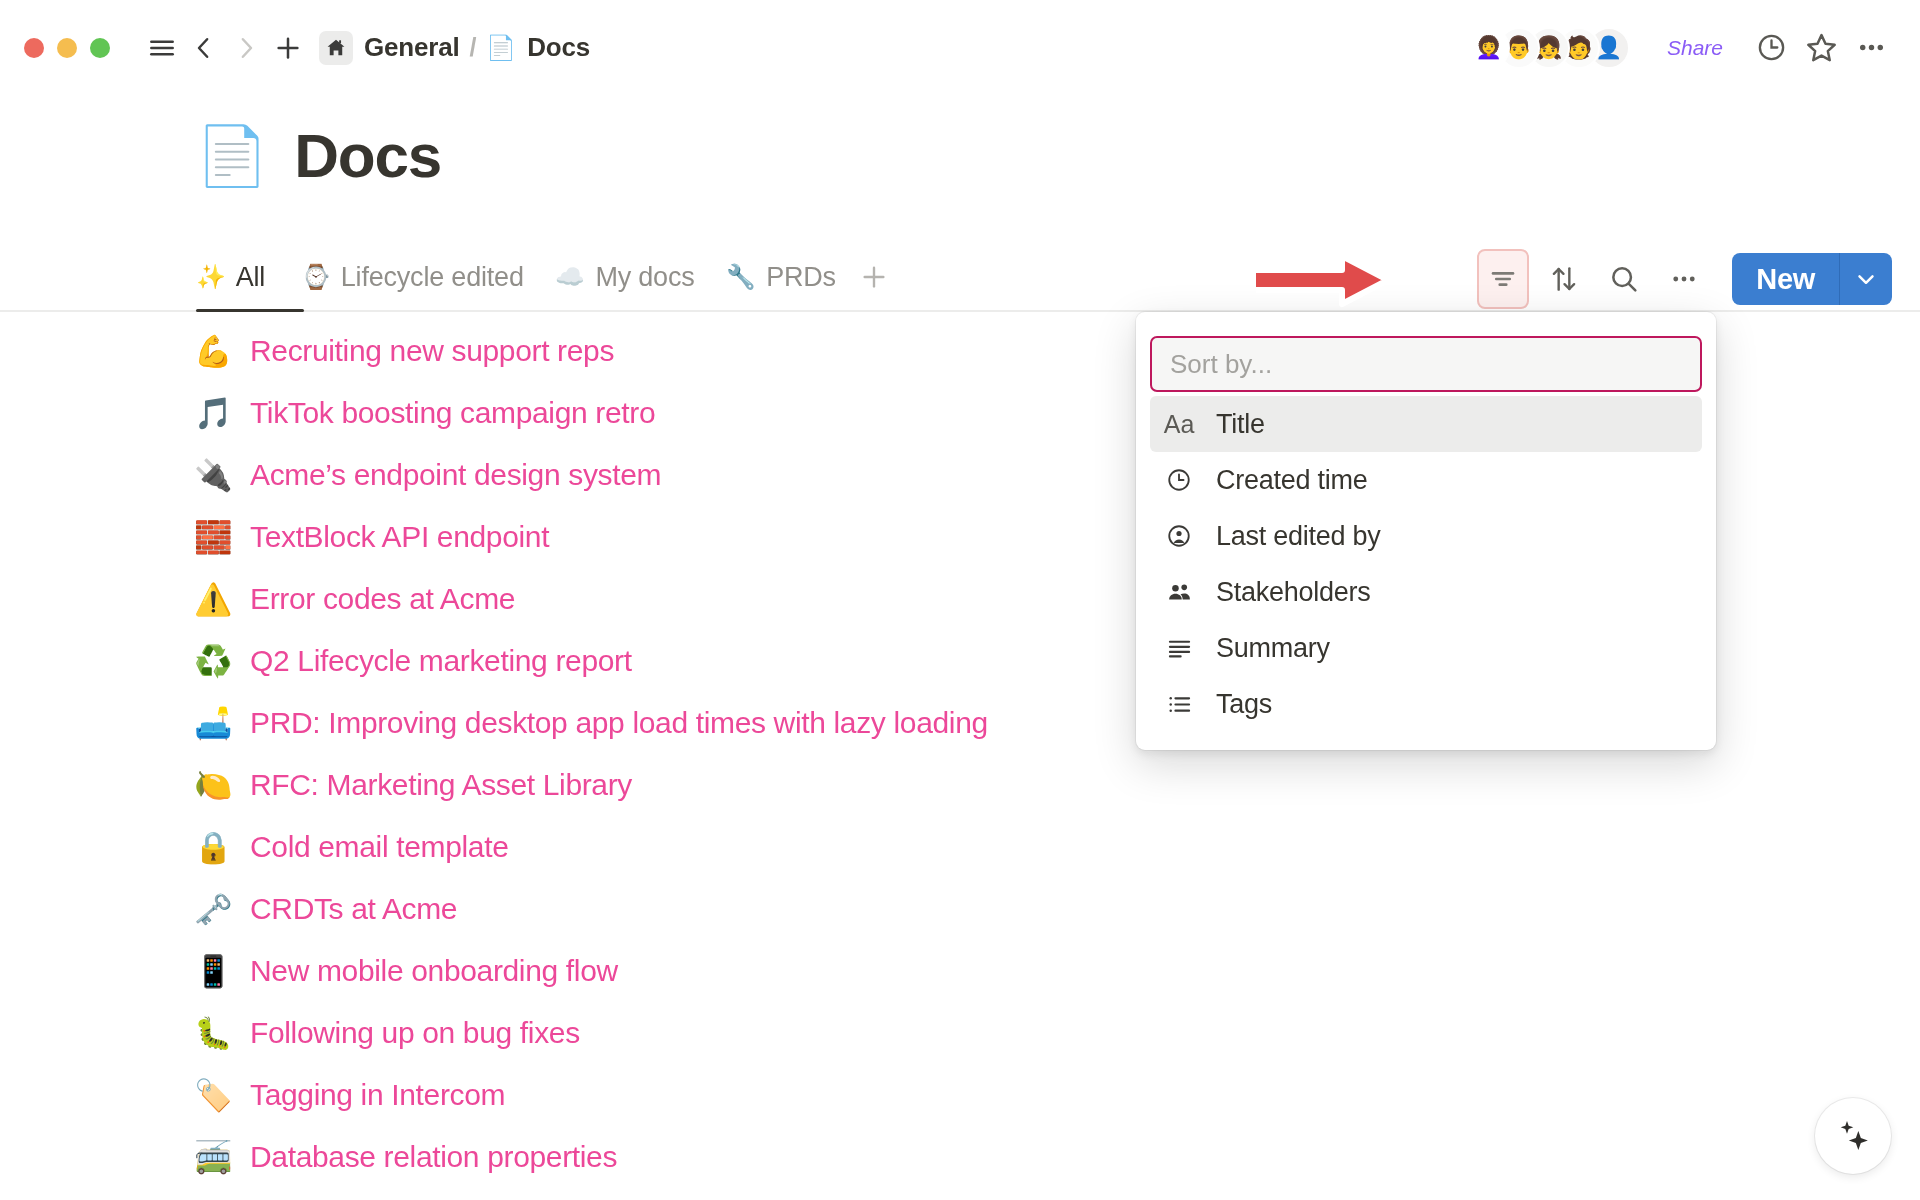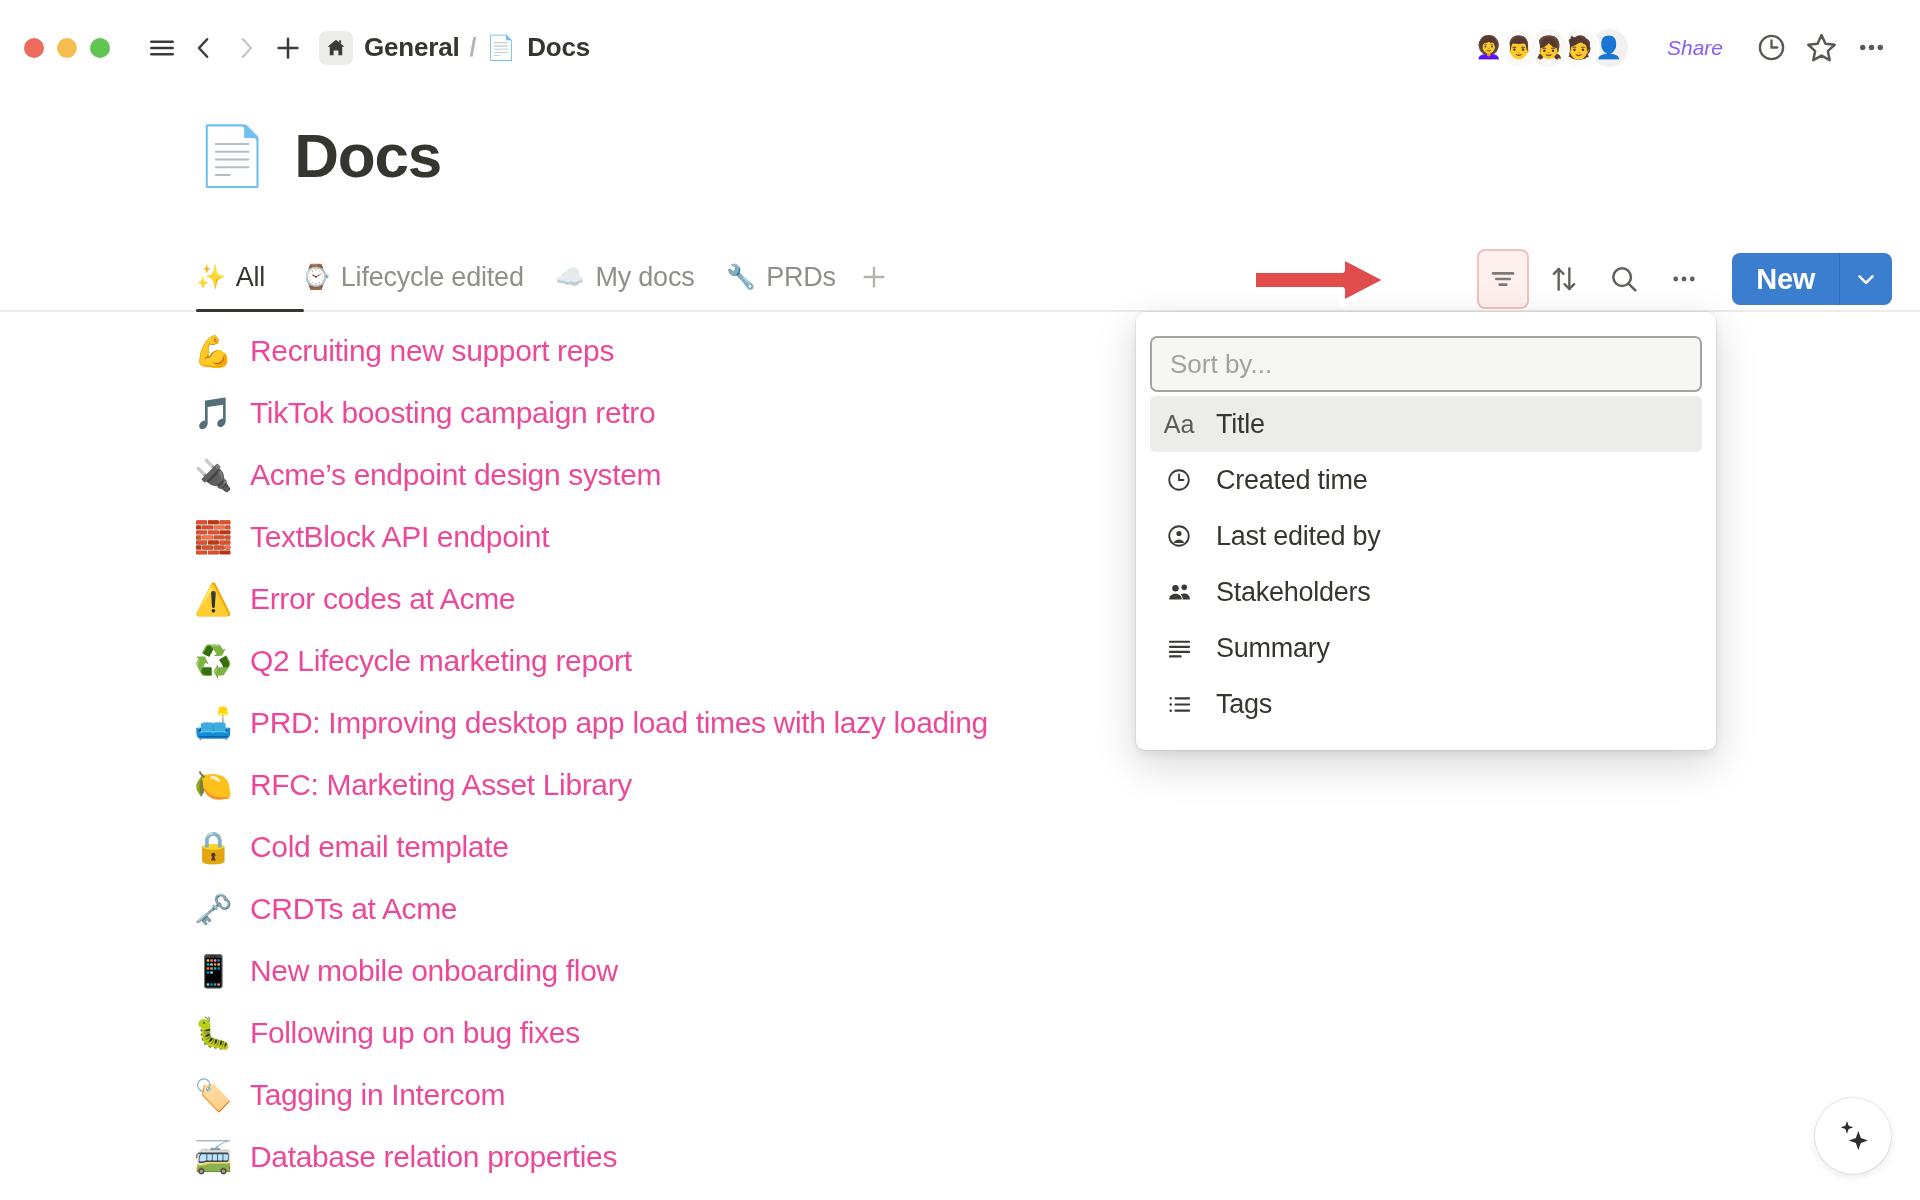--- a/index.html
+++ b/index.html
@@ -299,21 +299,21 @@
                 0 4px 10px rgba(15,15,15,0.08),
                 0 14px 44px rgba(15,15,15,0.16);
     padding: 24px 14px 18px 14px;
     z-index: 30;
   }
   #sort-search-input {
     display: block;
     width: 100%;
     height: 56px;
     background: #f6f6f5;
-    border: 2px solid #a3a3a3;
+    border: 2px solid #be185d;
     border-radius: 7px;
     padding: 0 18px;
     font-size: 26px;
     font-family: "Liberation Sans", sans-serif;
     color: #37352f;
     outline: none;
   }
   #sort-search-input::placeholder { color: #a3a29e; }
 
   #sort-options { margin-top: 4px; }

